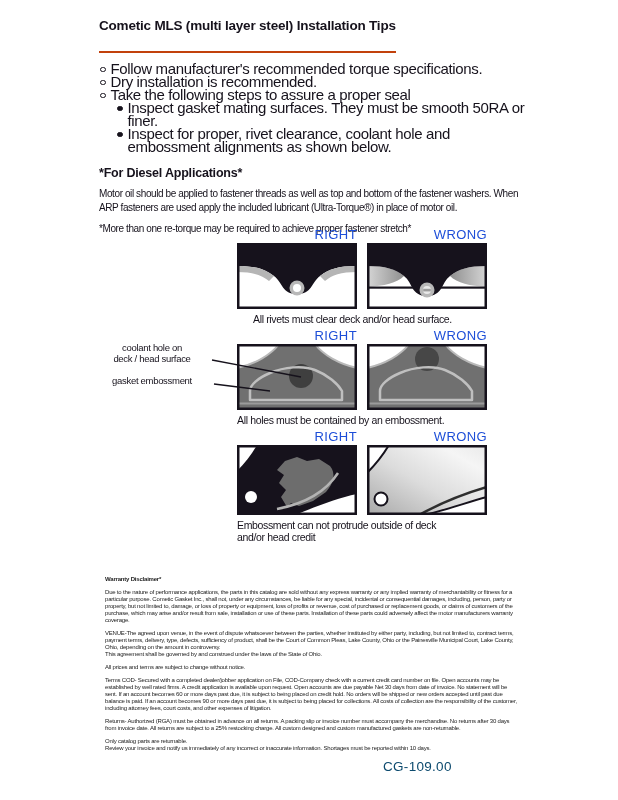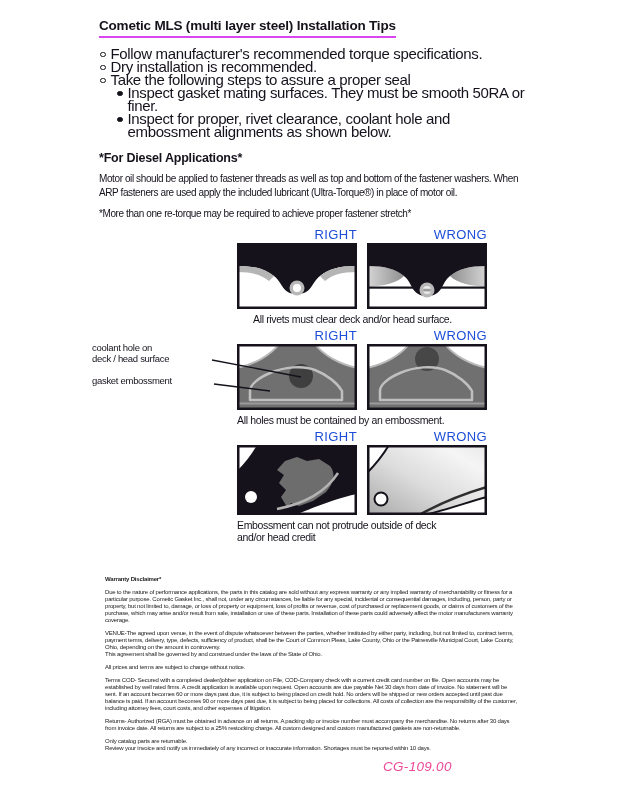--- a/index.html
+++ b/index.html
@@ -5,44 +5,44 @@
   html,body{margin:0;padding:0;background:#e8e8e8;}
   .page{
     position:relative;width:618px;height:800px;background:#ffffff;
     font-family:"Liberation Sans","DejaVu Sans",sans-serif;color:#16121c;
     margin:0 auto;overflow:hidden;
   }
   
   .topsec{position:absolute;left:99px;top:16px;width:436px;}
   .doc-title{
     display:inline-block;font-size:13.5px;font-weight:bold;letter-spacing:-.2px;
-    border-bottom:2px solid #d946ef;padding-bottom:3px;margin:0 0 9px 0;
+    border-bottom:2px solid #c2410c;padding-bottom:18px;margin:0 0 9px 0;
   }
   .tiplist{font-size:15px;letter-spacing:-.35px;line-height:13px;}
   .tiprow{display:flex;align-items:flex-start;}
   .tiprow .mark{flex:0 0 auto;margin:4.5px 5px 0 1px;width:3.5px;height:3.5px;border:1px solid #16121c;border-radius:50%;}
   .tiprow.sub{margin-left:17px;}
   .tiprow.sub .mark{background:#16121c;border-color:#16121c;}
   .diesel-head{font-size:12.5px;font-weight:bold;letter-spacing:-.2px;margin:13px 0 7px 0;}
   .bodypara{font-size:10px;letter-spacing:-.4px;line-height:13.8px;margin:0 0 8px 0;width:434px;}
   .note{font-size:10px;letter-spacing:-.4px;margin-top:3px;}
   
   .rw-label{position:absolute;width:120px;text-align:right;font-size:13px;letter-spacing:.4px;color:#1d4ed8;}
   .dbox{position:absolute;width:120px;height:66px;}
   .dbox svg{display:block;}
   .dcaption{position:absolute;font-size:10.5px;letter-spacing:-.35px;line-height:11.5px;color:#16121c;}
-  .leader-label{position:absolute;text-align:left;font-size:9.5px;letter-spacing:-.3px;line-height:10.5px;color:#16121c;}
+  .leader-label{position:absolute;text-align:center;font-size:9.5px;letter-spacing:-.3px;line-height:10.5px;color:#16121c;}
   .leader-svg{position:absolute;pointer-events:none;}
   
   .legal{position:absolute;left:105px;top:576px;width:412px;font-size:6px;letter-spacing:-.2px;line-height:7px;color:#1c1c1c;}
   .legal .lhead{font-weight:bold;margin:0 0 6px 0;}
   .legal p{margin:0 0 6px 0;}
   .legal p.tight{margin-bottom:0;}
   
-  .docnum{position:absolute;left:383px;top:759px;font-size:13.5px;letter-spacing:.3px;color:#ec4899;font-style:italic;}
+  .docnum{position:absolute;left:383px;top:759px;font-size:13.5px;letter-spacing:.3px;color:#0c4a6e;}
 </style>
 </head>
 <body>
 
 <div class="page">
 
   <div class="topsec">
     <div class="doc-title">Cometic MLS (multi layer steel) Installation Tips</div>
 
     <div class="tiplist">

